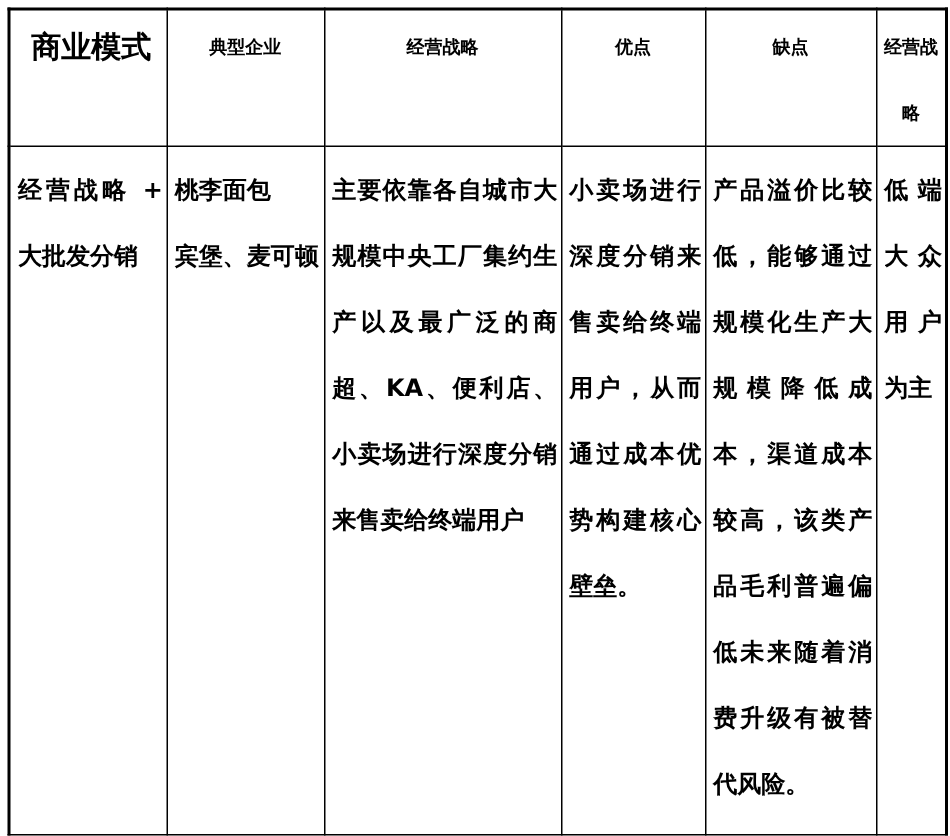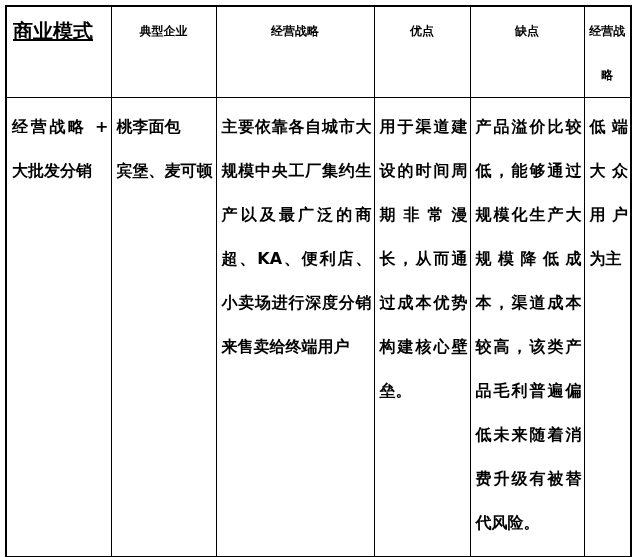--- a/index.html
+++ b/index.html
@@ -36,24 +36,23 @@
   }
   .model-table thead tr { height: 88px; }
   .model-table tbody tr { height: 459px; }
   .model-table th {
     font-size: 12px;
     line-height: 44px;
     padding: 2px 2px 0 2px;
     font-weight: bold;
   }
   .model-table th.th-first {
-    text-align: left;
+    text-align: center;
     font-size: 20px;
     padding-left: 6px;
-    text-decoration: underline;
   }
   .model-table td {
     font-size: 16px;
     line-height: 44px;
     text-align: justify;
     padding: 7px 2px 0 5px;
     word-break: normal;
   }
   .model-table td.cell-prewrap {
     white-space: pre-line;
@@ -82,18 +81,18 @@
       <th>缺点</th>
       <th>经营战略</th>
     </tr>
   </thead>
   <tbody>
     <tr>
       <td>经营战略 + 大批发分销</td>
       <td class="cell-prewrap">桃李面包
 宾堡、麦可顿</td>
       <td>主要依靠各自城市大规模中央工厂集约生产以及最广泛的商超、KA、便利店、小卖场进行深度分销来售卖给终端用户</td>
-      <td>用于渠道建设的时间周期非常漫长，从而通过成本优势构建核心壁垒。</td>
+      <td>小卖场进行深度分销来售卖给终端用户，从而通过成本优势构建核心壁垒。</td>
       <td>产品溢价比较低，能够通过规模化生产大规模降低成本，渠道成本较高，该类产品毛利普遍偏低未来随着消费升级有被替代风险。</td>
       <td>低端大众用户为主</td>
     </tr>
   </tbody>
 </table>
 
 </body></html>

